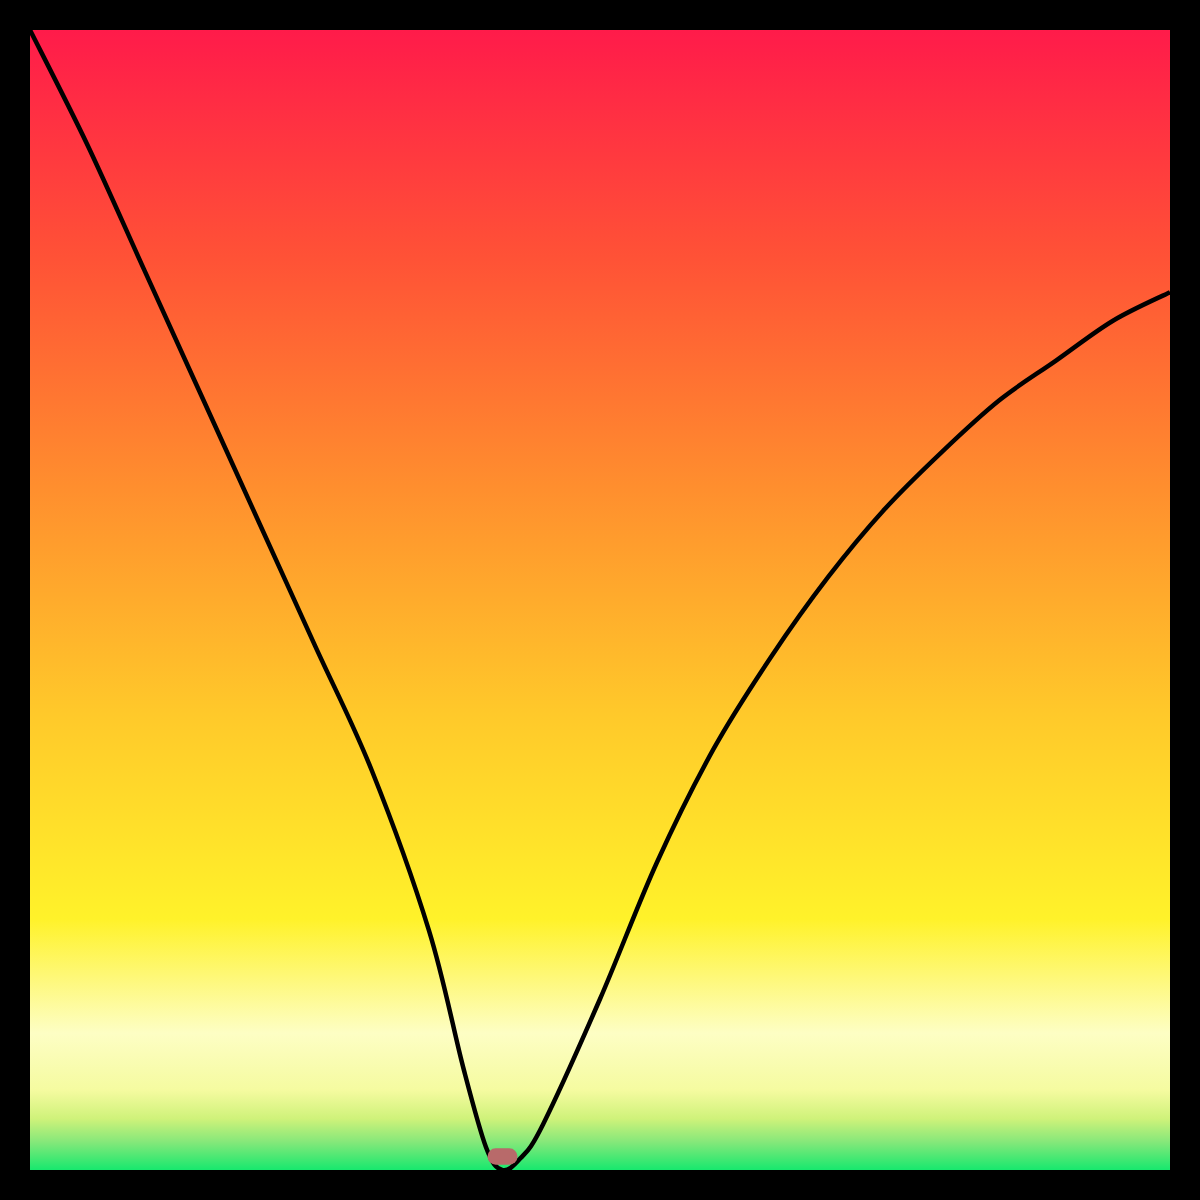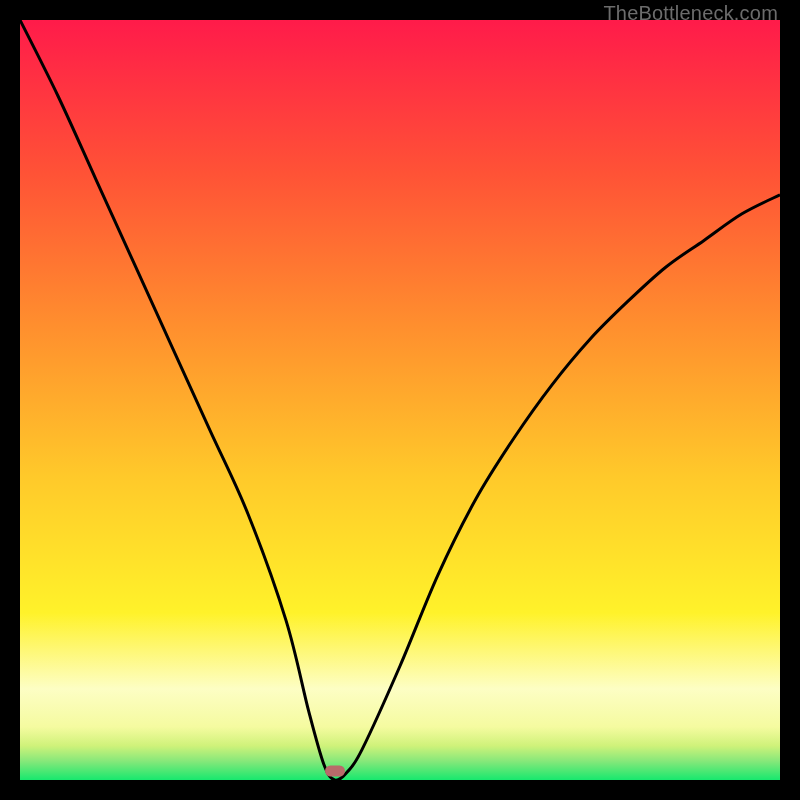--- a/index.html
+++ b/index.html
@@ -55,21 +55,20 @@
     font-weight: 500;
     color: #6c6c6c;
     letter-spacing: 0.2px;
   }
 </style>
 </head>
 <body>
 
 <div class="frame">
 
-  <div class="watermark">TheBottleneck.com</div>
 
   <div class="plot-area">
     <svg class="gradient" viewBox="0 0 760 760" preserveAspectRatio="none">
       <defs>
         <linearGradient id="bg-grad" x1="0" y1="0" x2="0" y2="1">
             <stop offset="0%" stop-color="#ff1b4a"></stop>
             <stop offset="20%" stop-color="#ff5236"></stop>
             <stop offset="40%" stop-color="#ff8e2e"></stop>
             <stop offset="60%" stop-color="#ffc92a"></stop>
             <stop offset="78%" stop-color="#fff22a"></stop>

